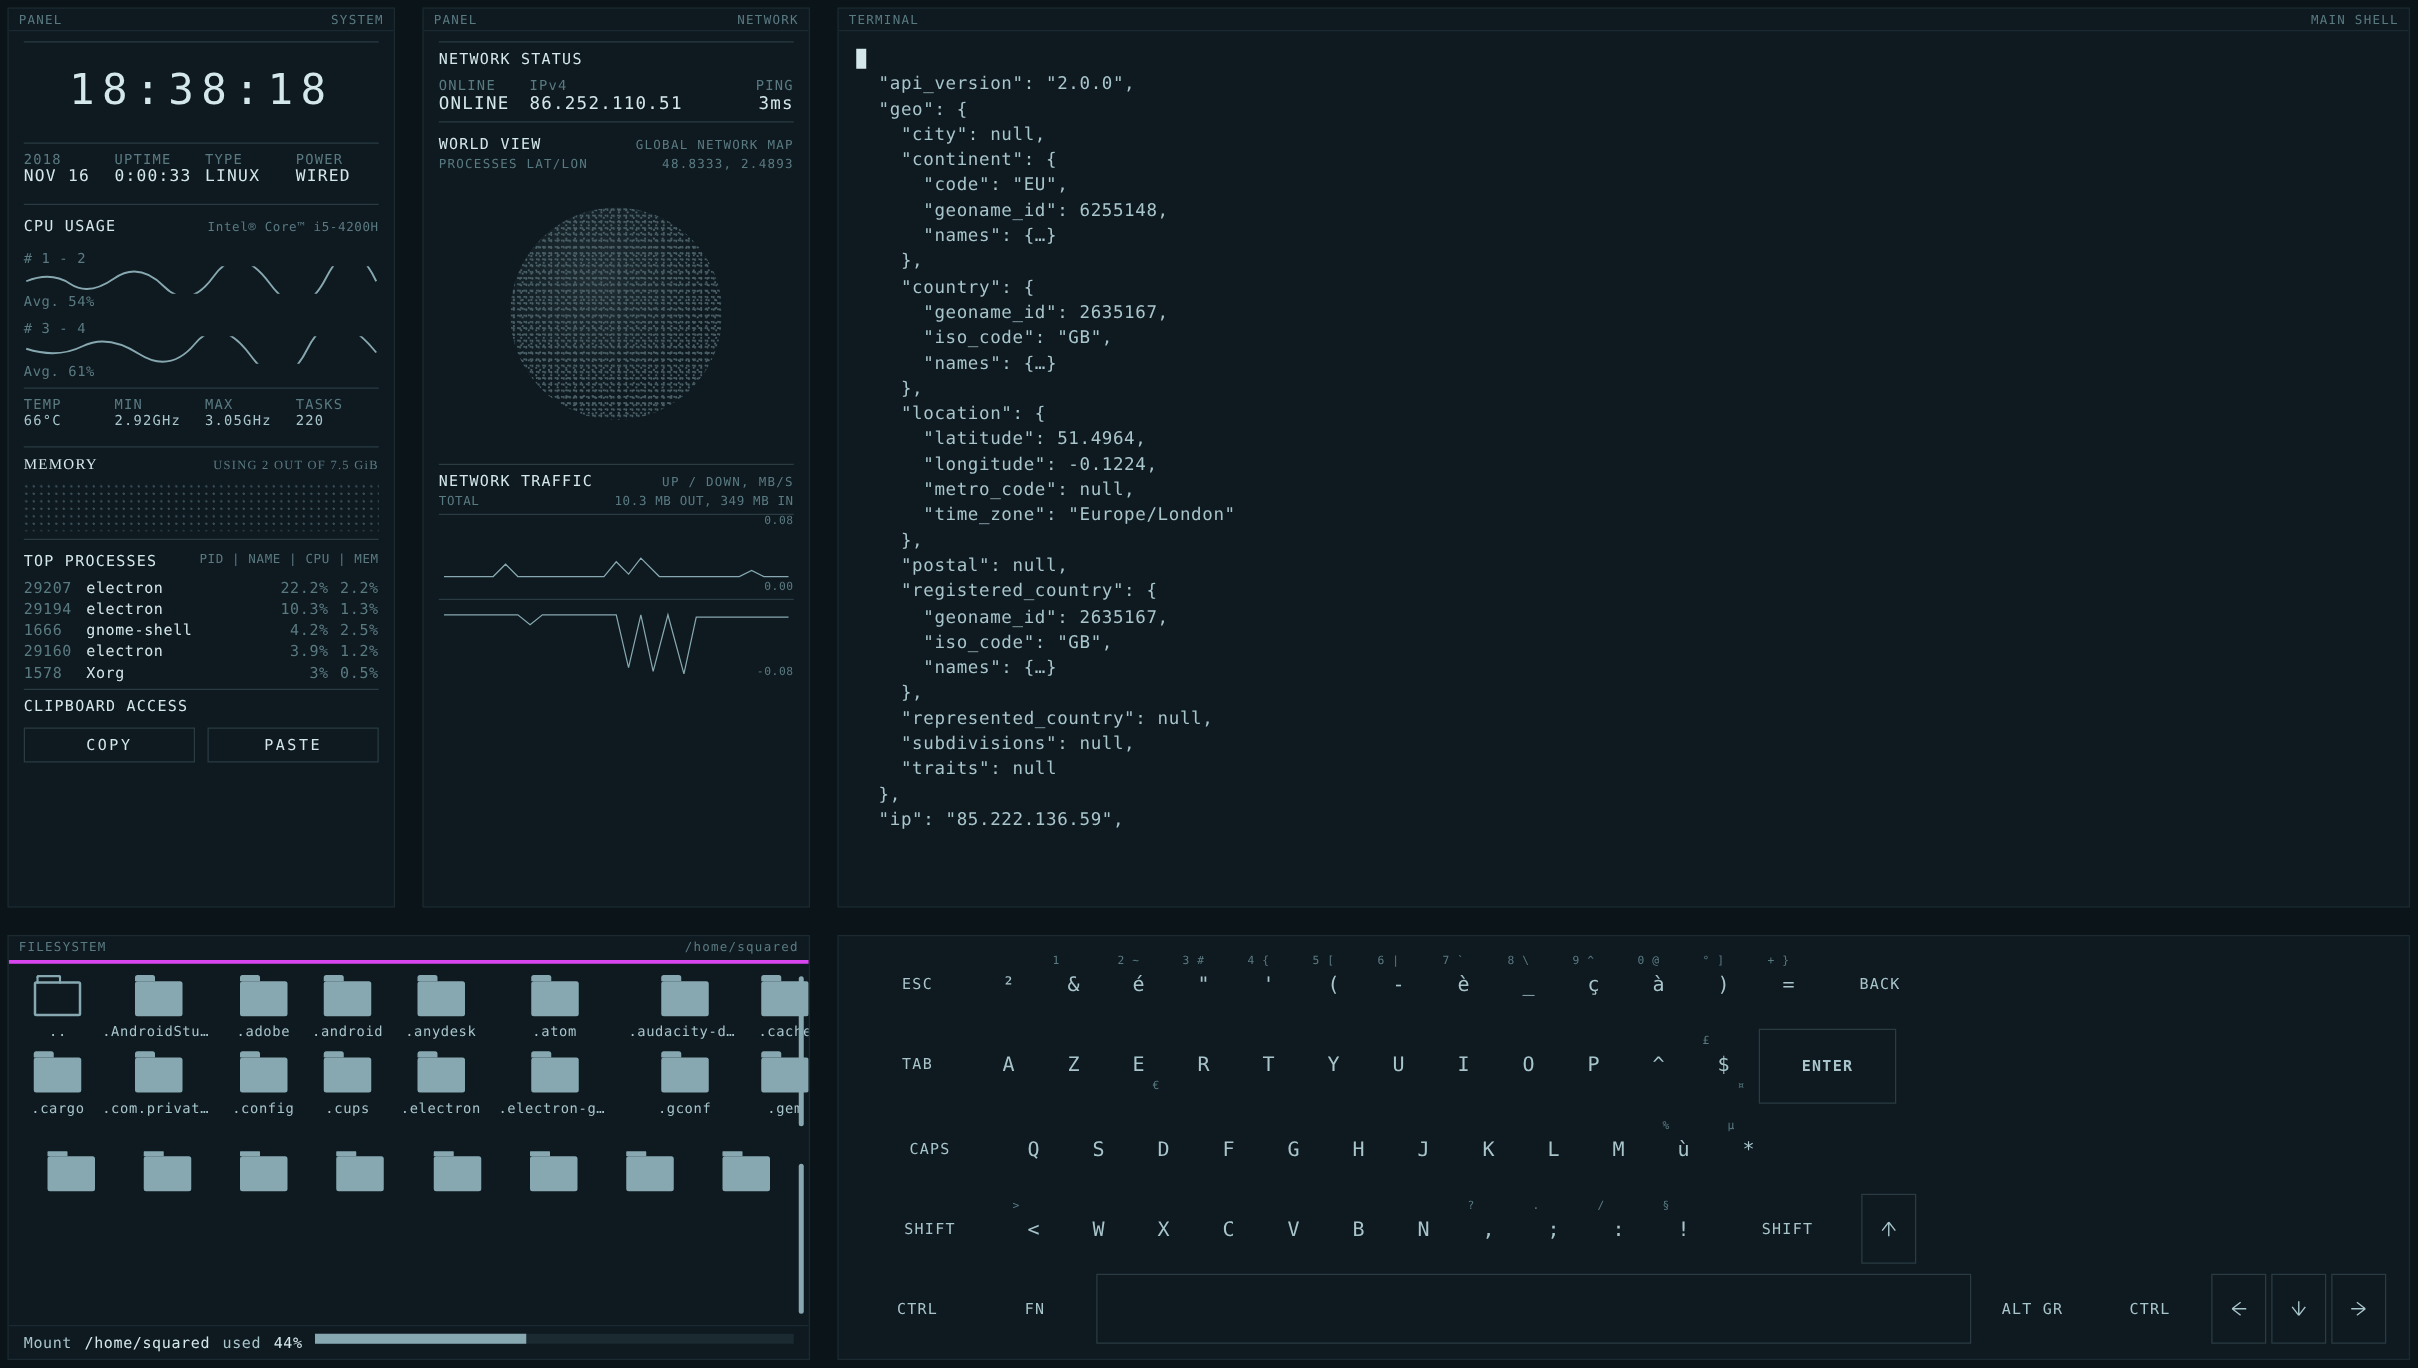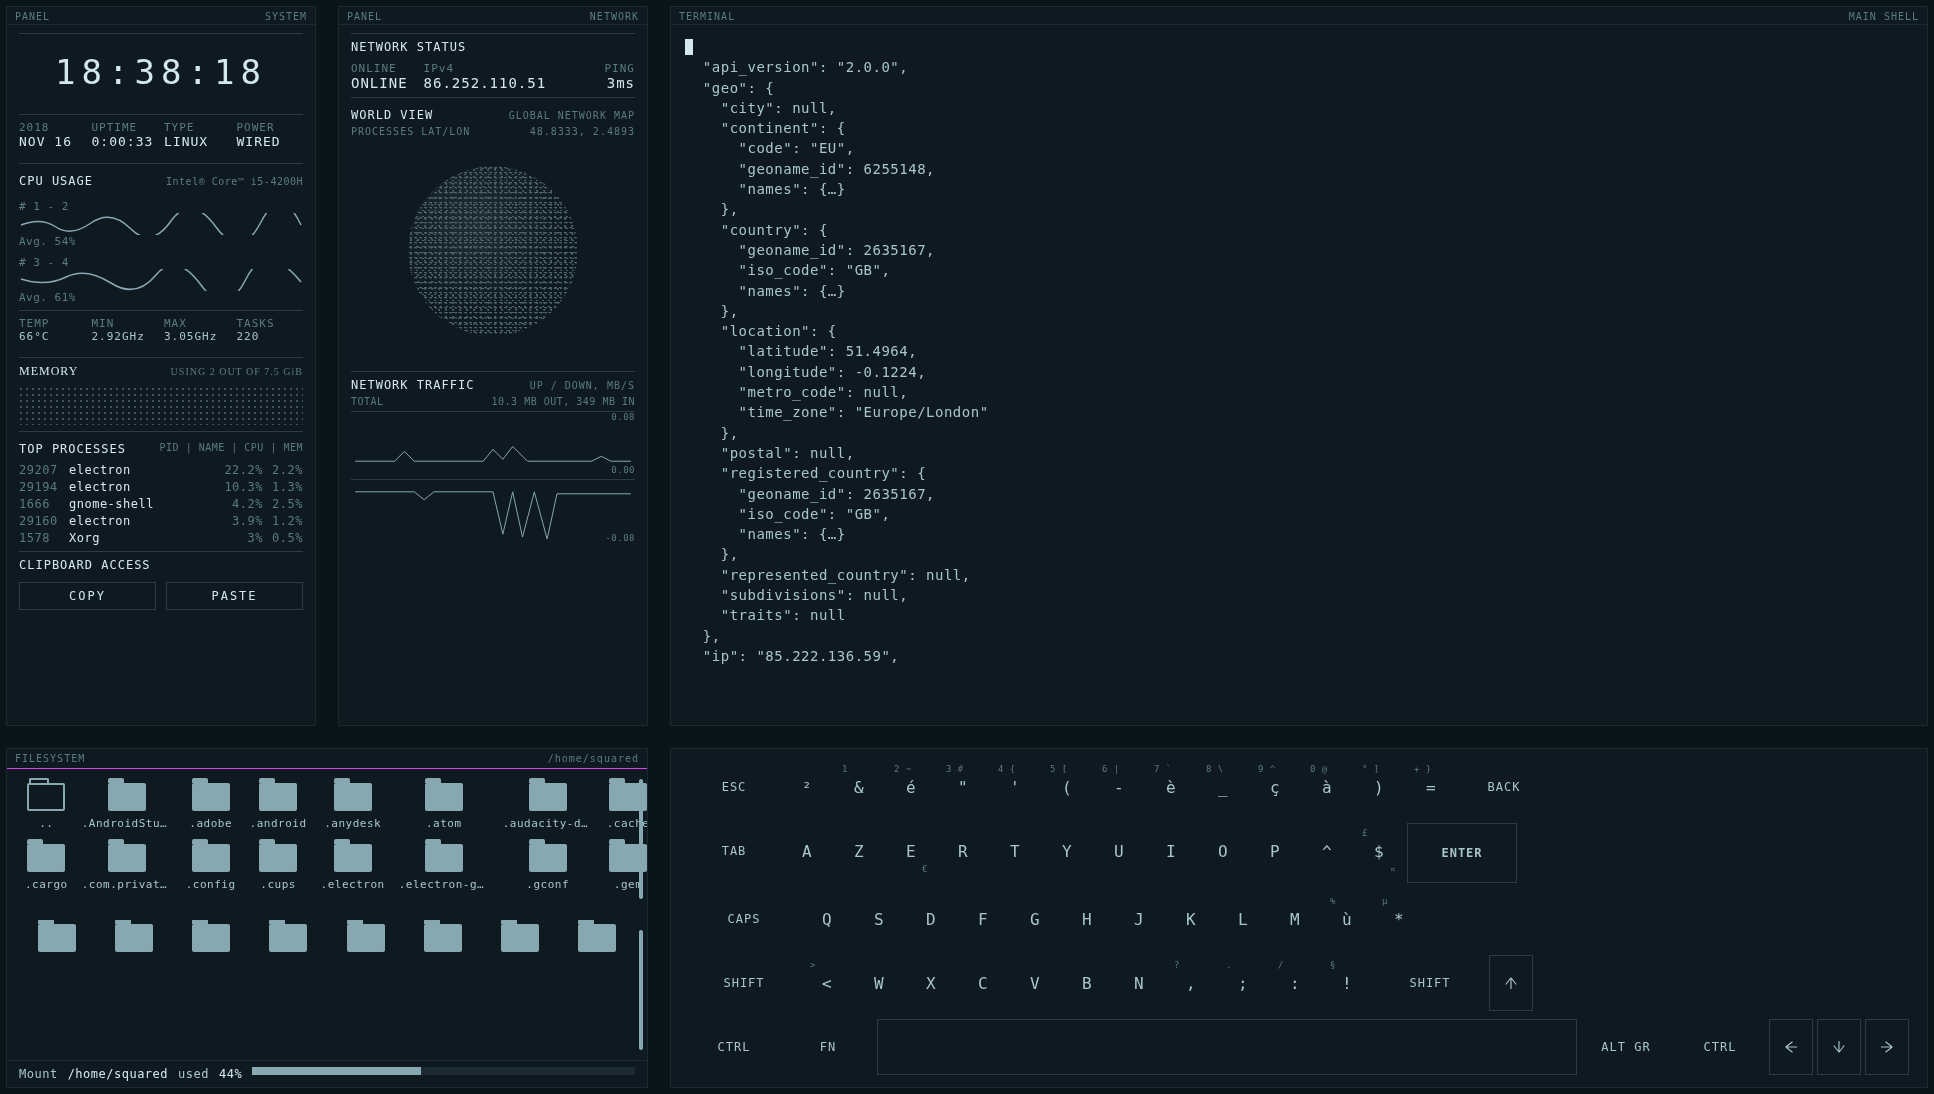--- a/index.html
+++ b/index.html
@@ -117,21 +117,21 @@
   .traffic-chart svg{width:100%;height:100%;}
   .traffic-chart path{stroke:var(--accent);stroke-width:1;fill:none;}
   .traffic-chart .tick{position:absolute;right:0;font-size:9px;color:var(--text-dim);}
 
   
   .terminal-body{flex:1;font-size:14px;line-height:1.45;white-space:pre;overflow:hidden;padding:12px 14px;color:var(--text);}
   .cursor{display:inline-block;width:8px;height:16px;background:var(--text-bright);vertical-align:text-bottom;margin-right:4px;}
 
   
   .filesystem{grid-column:1 / span 2;}
-  .fs-head{display:flex;justify-content:space-between;font-size:10px;letter-spacing:1px;color:var(--text-dim);padding:4px 8px;border-bottom:1px solid #d946ef;}
+  .fs-head{display:flex;justify-content:space-between;font-size:10px;letter-spacing:1px;color:var(--text-dim);padding:4px 8px;border-bottom:3px solid #d946ef;}
   .fs-grid{flex:1;display:grid;grid-template-columns:repeat(8,1fr);gap:6px 6px;padding:10px 14px;overflow:hidden;align-content:start;position:relative;}
   .fs-grid::after{content:"";position:absolute;right:4px;top:10px;width:4px;height:120px;background:var(--accent);border-radius:2px;}
   .folder{display:flex;flex-direction:column;align-items:center;gap:6px;cursor:pointer;padding:4px;}
   .folder-icon{width:38px;height:28px;background:var(--accent);border-radius:2px;position:relative;}
   .folder-icon::before{content:"";position:absolute;top:-5px;left:0;width:16px;height:5px;background:var(--accent);border-radius:2px 2px 0 0;}
   .folder-icon.up{background:transparent;border:2px solid var(--accent);}
   .folder-icon.up::before{background:transparent;border:2px solid var(--accent);border-bottom:none;top:-7px;}
   .folder-label{font-size:11px;color:var(--text);white-space:nowrap;overflow:hidden;text-overflow:ellipsis;max-width:90px;}
   .fs-footer{display:flex;gap:10px;padding:6px 12px;font-size:12px;border-top:1px solid #1a2a30;}
   .fs-footer .path{color:var(--text-bright);}

